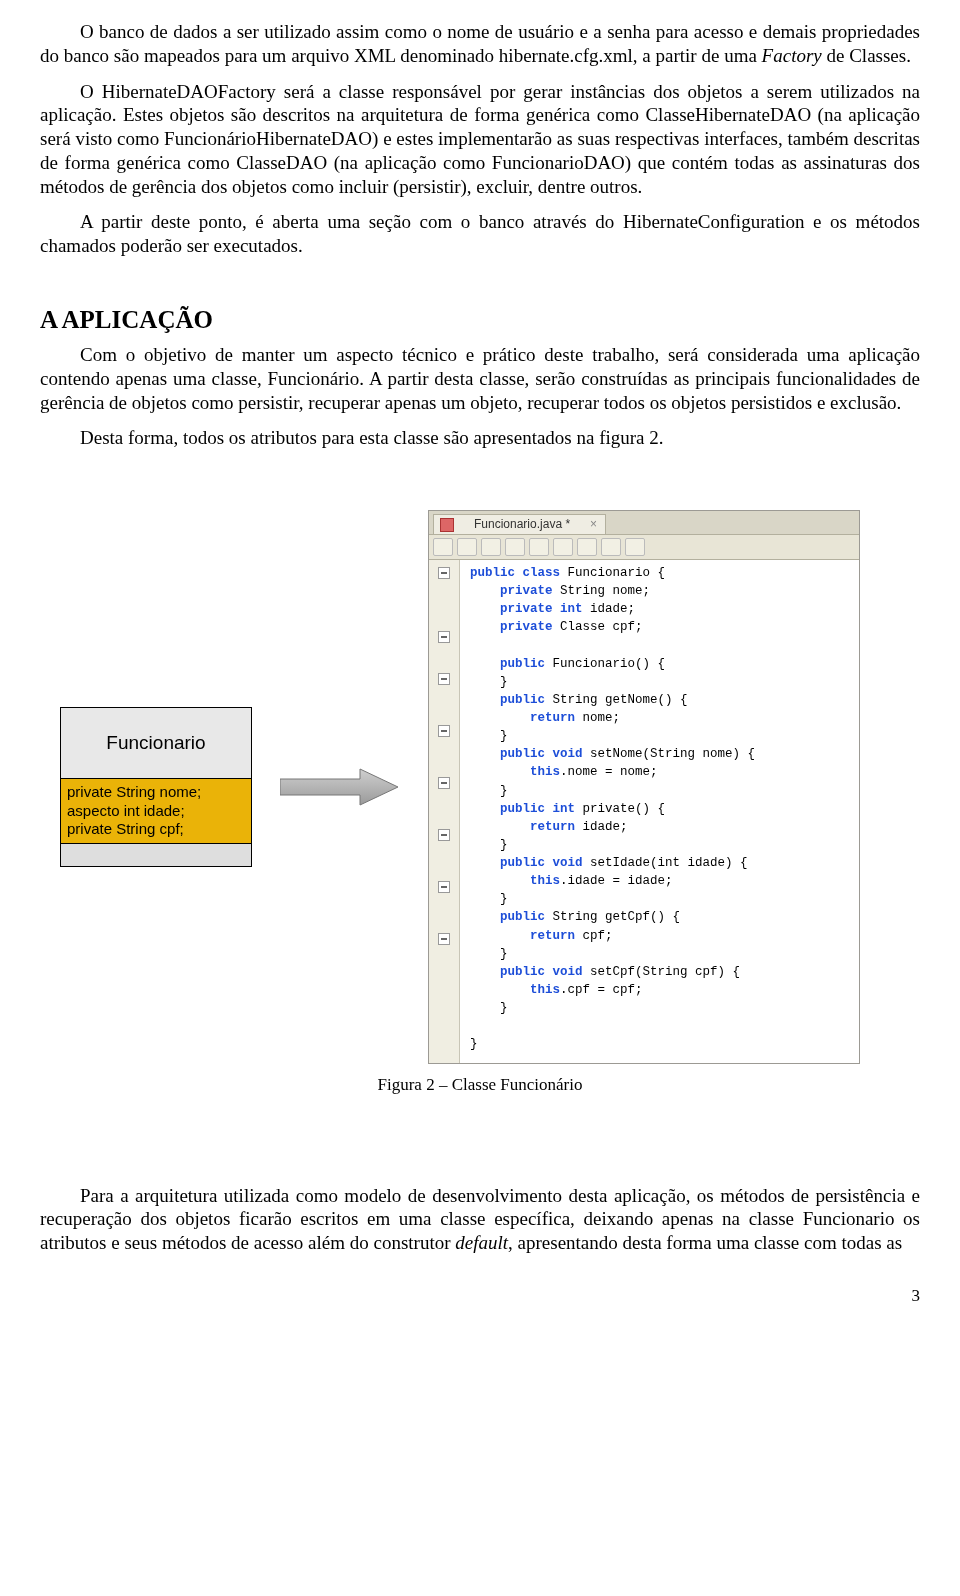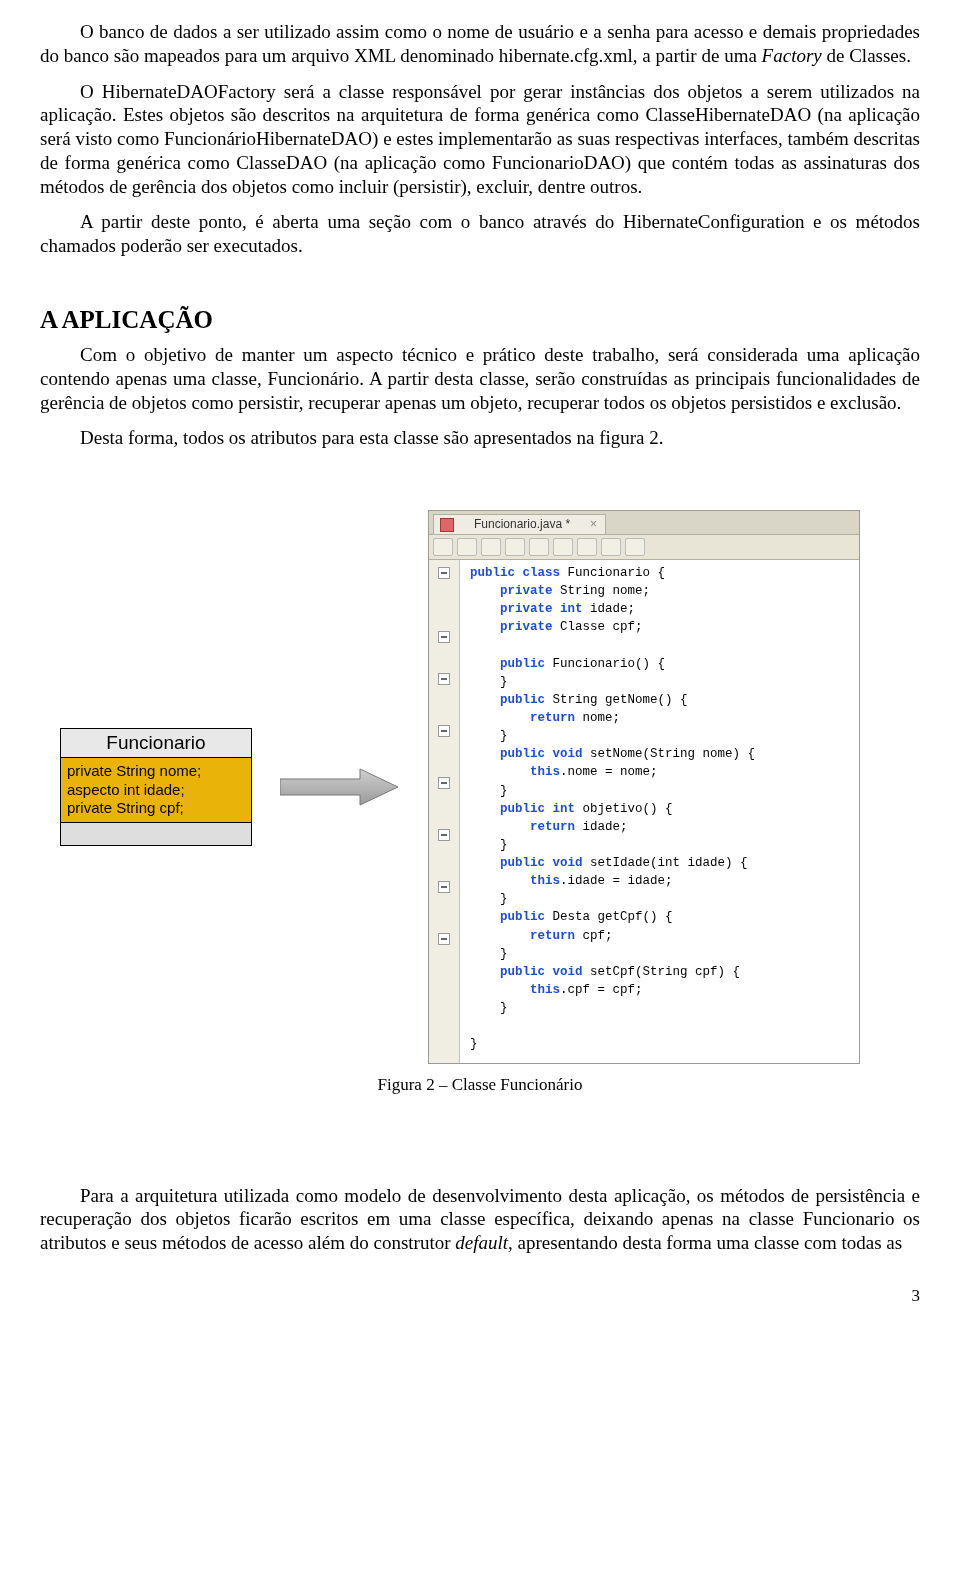--- a/index.html
+++ b/index.html
@@ -37,21 +37,21 @@
     border: 1px solid #000;
     width: 190px;
     font-family: Arial, Helvetica, sans-serif;
     font-size: 16px;
     background: #fff;
     flex-shrink: 0;
   }
   .uml-title {
     text-align: center;
     font-size: 19px;
-    padding: 2px 4px;
+    padding: 23px 4px;
     border-bottom: 1px solid #000;
     background: #e8e8e8;
   }
   .uml-attrs {
     padding: 4px 6px 4px 6px;
     border-bottom: 1px solid #000;
     background: #eab308;
     font-size: 15px;
     line-height: 1.25;
   }
@@ -225,27 +225,27 @@
 <span class="kw">    private</span><span> Classe cpf;</span>
 
 <span class="kw">    public</span><span> Funcionario() {</span>
 <span>    }</span>
 <span class="kw">    public</span><span> String getNome() {</span>
 <span class="kw">        return</span><span> nome;</span>
 <span>    }</span>
 <span class="kw">    public void</span><span> setNome(String nome) {</span>
 <span class="kw">        this</span><span>.nome = nome;</span>
 <span>    }</span>
-<span class="kw">    public int</span><span> objetivo() {</span>
+<span class="kw">    public int</span><span> private() {</span>
 <span class="kw">        return</span><span> idade;</span>
 <span>    }</span>
 <span class="kw">    public void</span><span> setIdade(int idade) {</span>
 <span class="kw">        this</span><span>.idade = idade;</span>
 <span>    }</span>
-<span class="kw">    public</span><span> Desta getCpf() {</span>
+<span class="kw">    public</span><span> String getCpf() {</span>
 <span class="kw">        return</span><span> cpf;</span>
 <span>    }</span>
 <span class="kw">    public void</span><span> setCpf(String cpf) {</span>
 <span class="kw">        this</span><span>.cpf = cpf;</span>
 <span>    }</span>
 
 <span>}</span></div>
     </div>
   </div>
 

